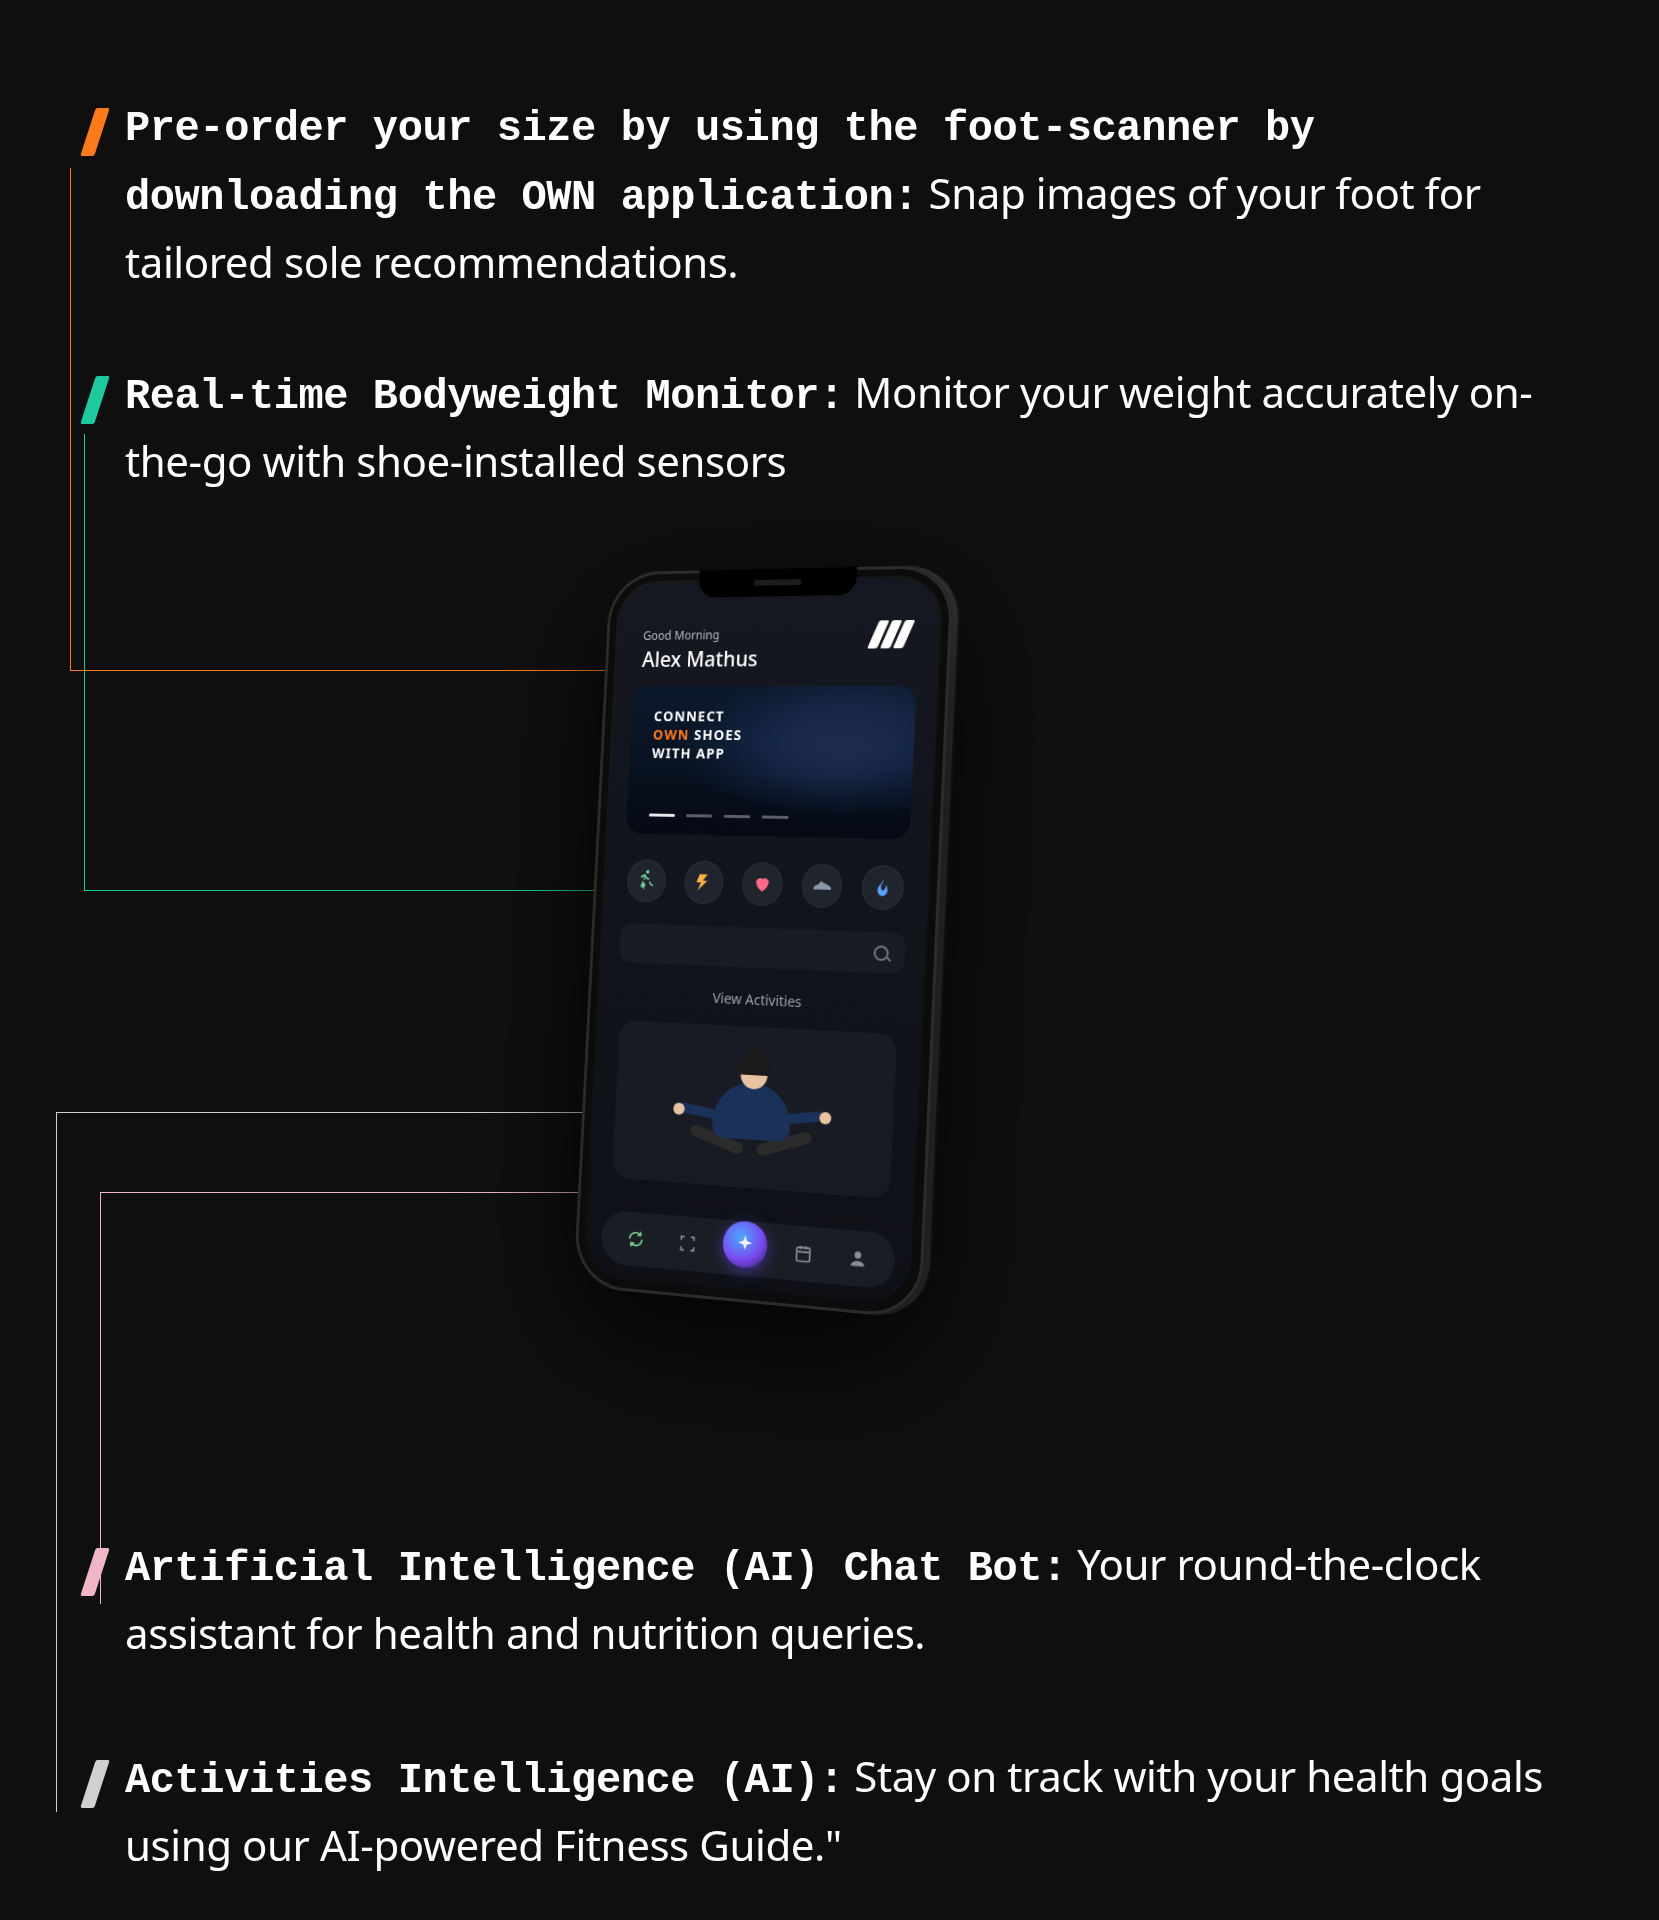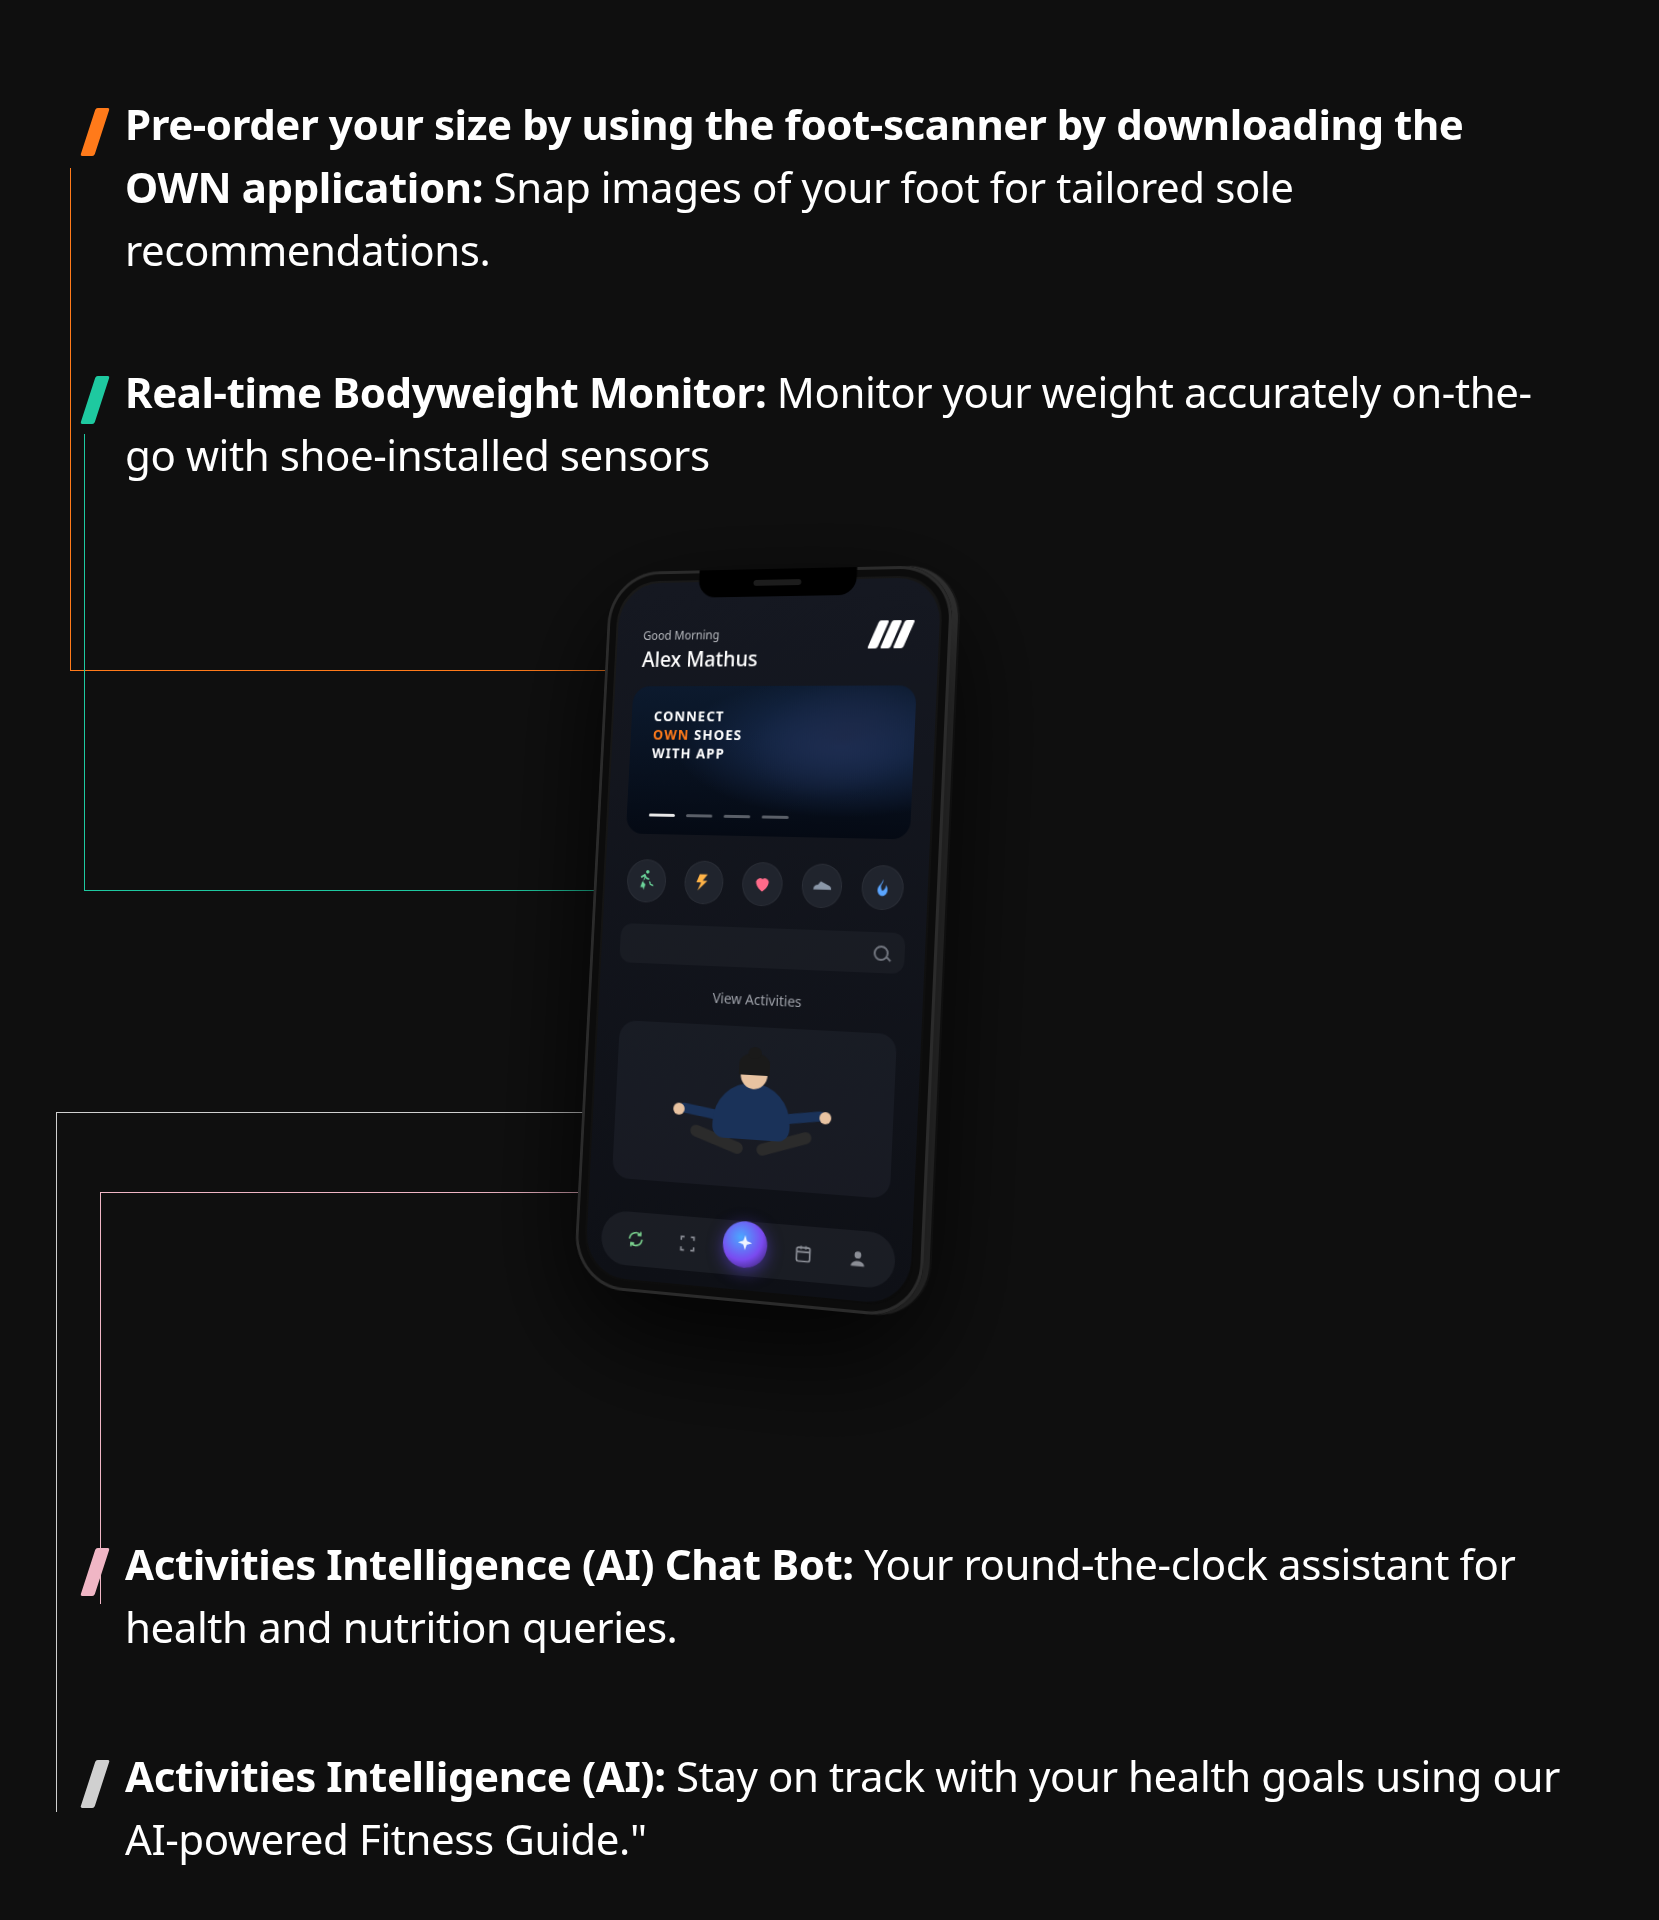--- a/index.html
+++ b/index.html
@@ -6,21 +6,21 @@
 body {
   background:#0f0f0f;
   width:1659px;
   height:1920px;
   font-family:'Segoe UI',system-ui,-apple-system,sans-serif;
   color:#fff;
   position:relative;
   overflow:hidden;
 }
 .feature { position:absolute; left:125px; right:95px; font-size:42px; line-height:1.5; letter-spacing:-0.01em; }
-.feature .title { font-weight:700; }
+.feature .title { font-weight:700;font-family:Liberation Mono, monospace; }
 .feature .desc { font-weight:400; }
 .tick {
   position:absolute;
   width:14px;
   height:48px;
   transform:skewX(-18deg);
   border-radius:2px;
 }
 .phone-wrap {
   position:absolute;
@@ -273,21 +273,21 @@
   <span class="title">Pre-order your size by using the foot-scanner by downloading the OWN application:</span><span class="desc"> Snap images of your foot for tailored sole recommendations.</span>
 </div>
 
 <div class="tick" style="left:88px; top:376px; background:#1ec9a0;"></div>
 <div class="feature" style="top:360px;">
   <span class="title">Real-time Bodyweight Monitor:</span><span class="desc"> Monitor your weight accurately on-the-go with shoe-installed sensors</span>
 </div>
 
 <div class="tick" style="left:88px; top:1548px; background:#f0b6c5;"></div>
 <div class="feature" style="top:1532px;">
-  <span class="title">Activities Intelligence (AI) Chat Bot:</span><span class="desc"> Your round-the-clock assistant for health and nutrition queries.</span>
+  <span class="title">Artificial Intelligence (AI) Chat Bot:</span><span class="desc"> Your round-the-clock assistant for health and nutrition queries.</span>
 </div>
 
 <div class="tick" style="left:88px; top:1760px; background:#d0d0d0;"></div>
 <div class="feature" style="top:1744px;">
   <span class="title">Activities Intelligence (AI):</span><span class="desc"> Stay on track with your health goals using our AI-powered Fitness Guide."</span>
 </div>
 
 <div class="vconnector" style="left:70px; top:168px; height:502px; border-color:#ff7a1a;"></div>
 <div class="hconnector" style="left:70px; top:670px; width:575px; border-color:#ff7a1a;"></div>
 

